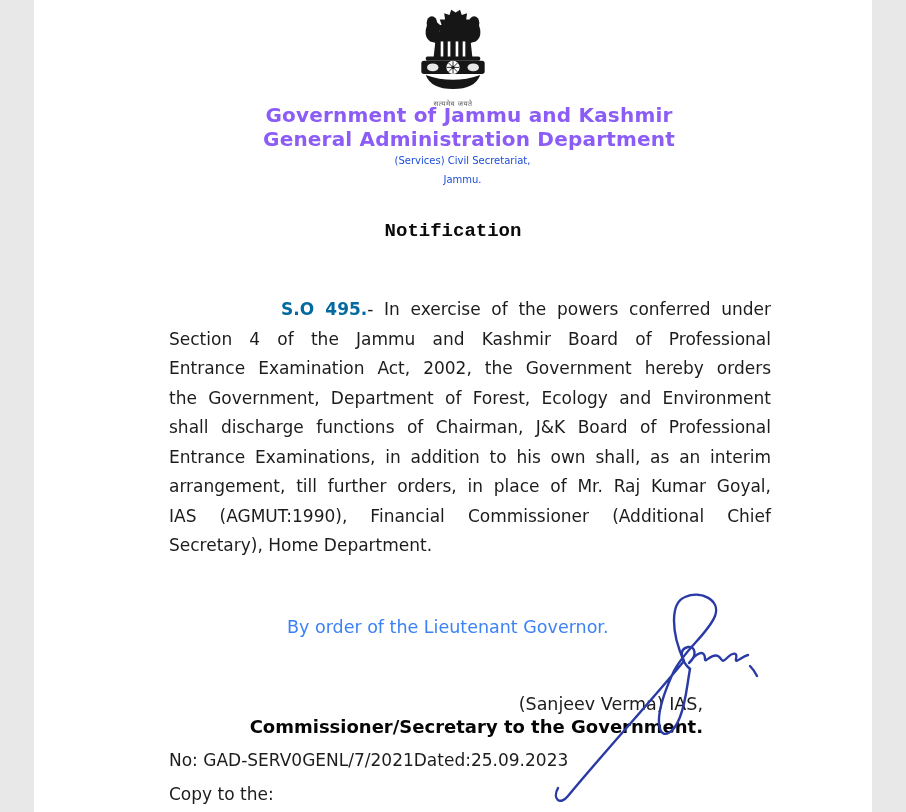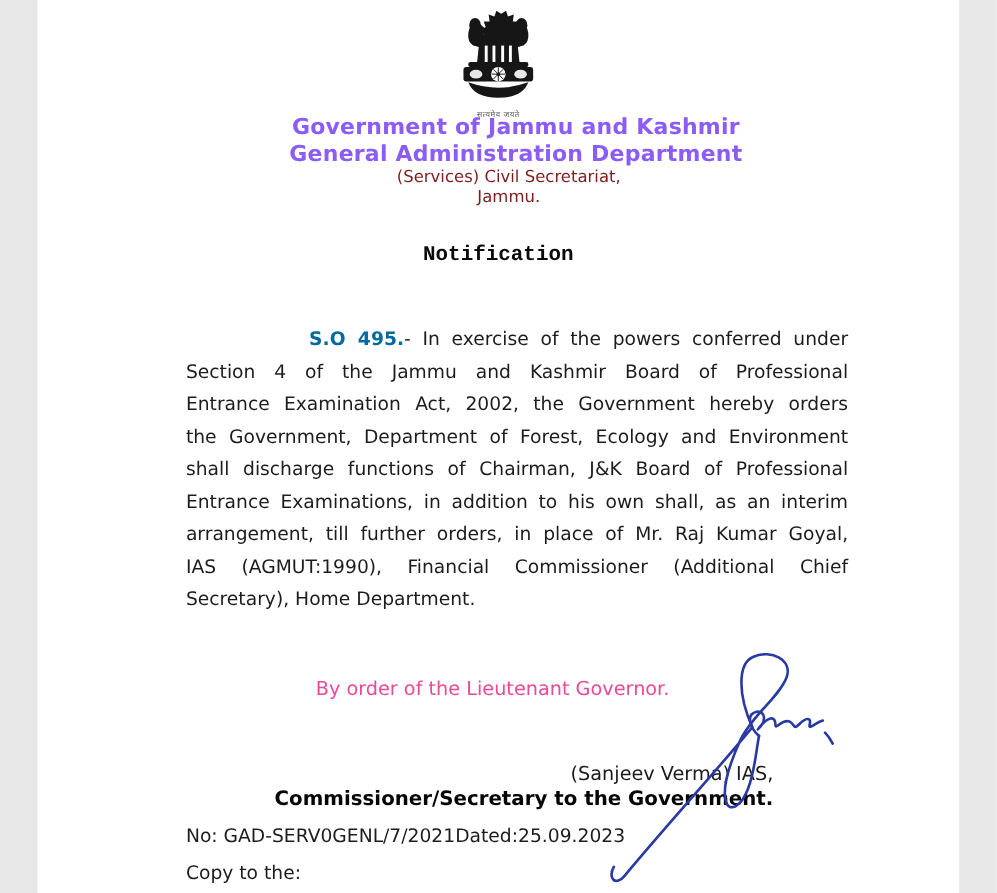--- a/index.html
+++ b/index.html
@@ -7,34 +7,34 @@
     position:relative; width:838px; height:812px; margin:0 auto;
     background:#ffffff; overflow:hidden;
     font-family:"DejaVu Sans","Liberation Sans",sans-serif;
     color:#1d1d1d;
   }
   .emblem-wrap { position:absolute; top:6px; left:0; width:100%; text-align:center; }
   .motto { font-size:7px; color:#555; letter-spacing:0.5px; margin-top:-3px; }
 
   .header-block { position:absolute; top:103px; left:0; width:100%; text-align:center; }
   .h-bold { font-size:20px; font-weight:bold; color:#8b5cf6; line-height:24px; letter-spacing:0.2px;margin-left:32px; }
-  .h-sub  { font-size:15px; line-height:19px; color:#7f1d1d;margin-left:19px; }
+  .h-sub  { font-size:10px; line-height:19px; color:#1d4ed8;margin-left:19px; }
 
   .title-block { position:absolute; top:220px; left:0; width:100%; text-align:center; color:#0a0a0a; }
   .notif   { font-size:19px; font-weight:bold; line-height:23px;font-family:Liberation Mono, monospace; }
   .dateline{ font-size:19px; font-weight:bold; line-height:25px; }
   .dateline sup { font-size:12px; }
 
   .order-paragraph { position:absolute; top:295px; left:135px; width:602px; font-size:17px; color:#1c1c1c; }
   .order-line { line-height:29.5px; text-align:justify; text-align-last:justify; }
   .order-line.first { padding-left:112px; }
   .order-line.last  { text-align-last:left; }
   .so-bold { font-weight:bold; color:#0369a1;margin-top:48px; }
 
-  .by-order { position:absolute; top:617px; left:253px; font-size:17.5px; color:#ec4899; }
+  .by-order { position:absolute; top:617px; left:253px; font-size:17.5px; color:#3b82f6; }
 
   .sig-name  { position:absolute; top:694px; right:169px; font-size:17.5px; color:#1c1c1c; }
   .sig-desig { position:absolute; top:716px; right:169px; font-size:18px; font-weight:bold; color:#050505; }
 
   .ref-row { position:absolute; top:750px; left:135px; width:602px; display:flex; font-size:17px; color:#1c1c1c; }
   .copy-line { position:absolute; top:784px; left:135px; font-size:17px; color:#1c1c1c;text-align:center; }
 
   .signature-svg { position:absolute; left:500px; top:580px; pointer-events:none; }
 </style>
 </head>

